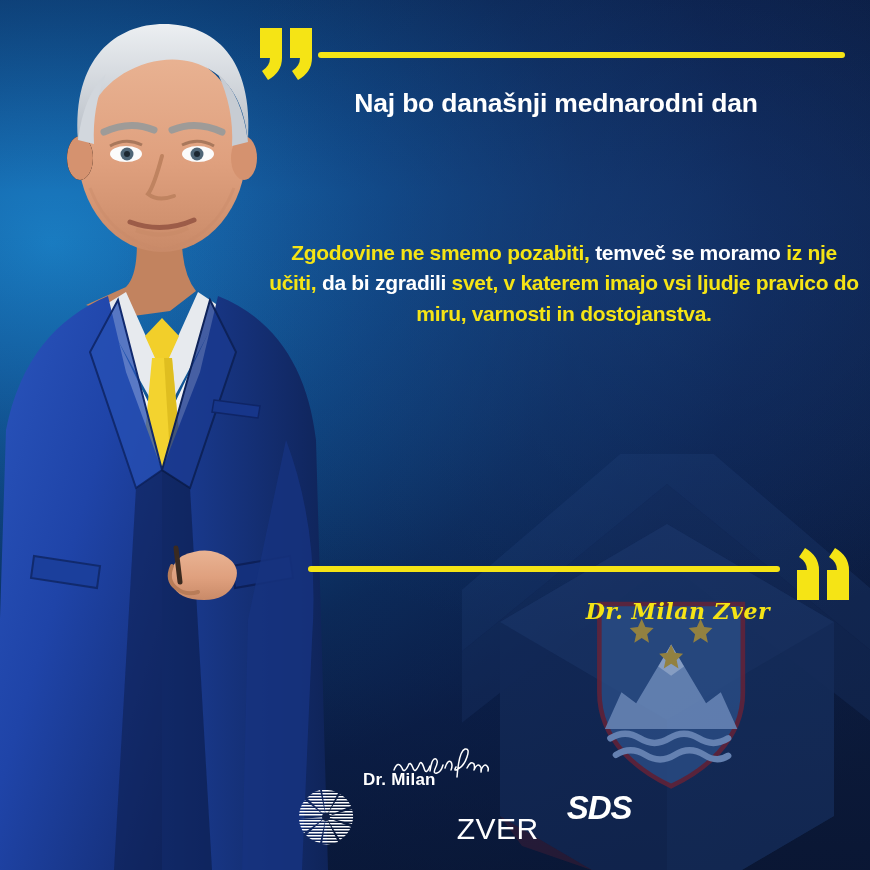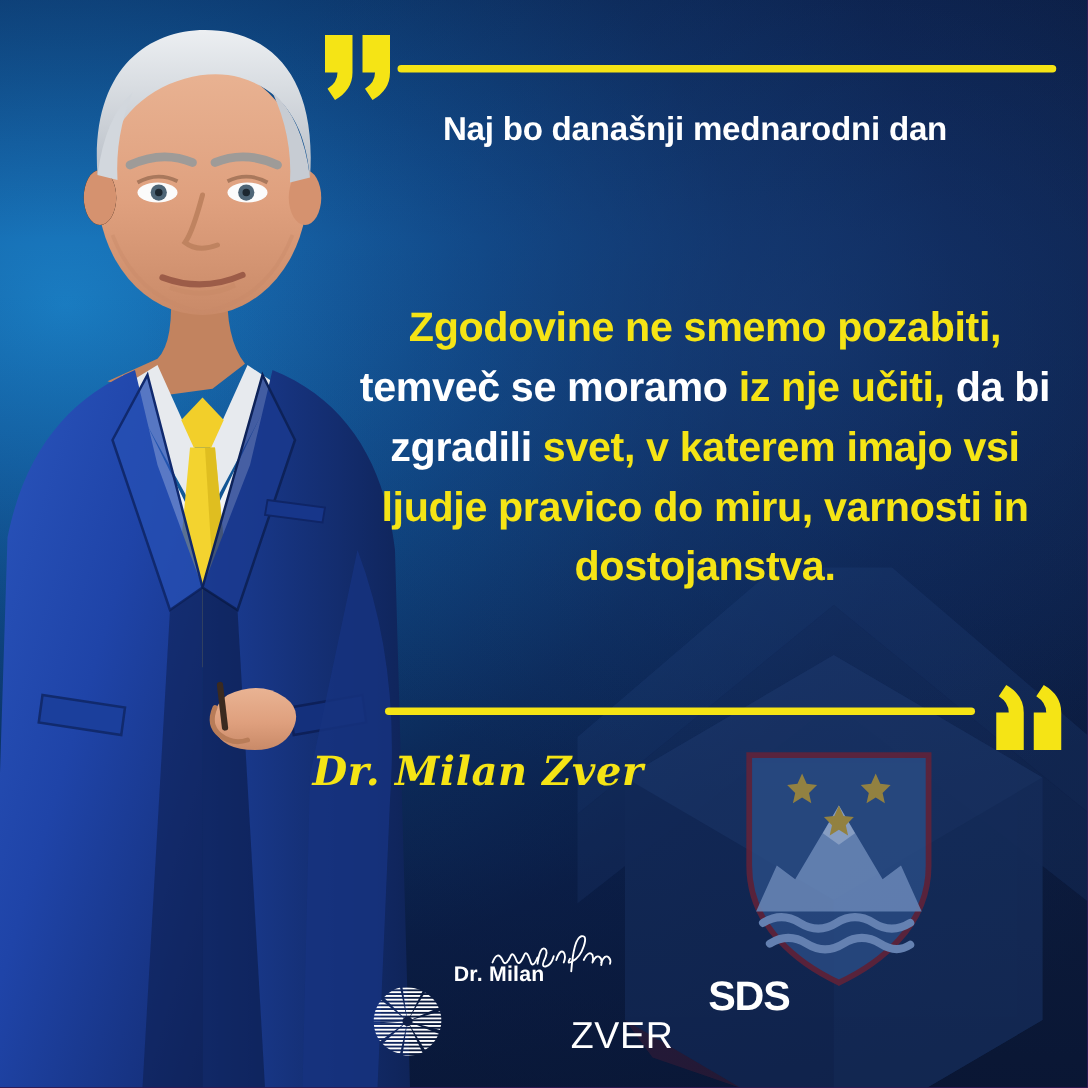--- a/index.html
+++ b/index.html
@@ -1,20 +1,20 @@
 <!DOCTYPE html>
 <html><head>
 <meta charset="utf-8">
 <style>
   html,body{margin:0;padding:0;background:#0c1c42;}
   *{box-sizing:border-box;}
   .canvas{
     position:relative;width:870px;height:870px;overflow:hidden;
     font-family:"Liberation Sans",sans-serif;
-    background:#701a75;
+    background:#7f1d1d;
   }
 
   
   .bg-base{position:absolute;inset:0;
     background:
       radial-gradient(120% 95% at 6% 28%, #1a7ec4 0%, #1566ab 16%, #0f4c8c 32%, #0d2f63 52%, #0c2250 68%, #0d1d40 100%);
   }
   .bg-vign{position:absolute;inset:0;
     background:
       radial-gradient(95% 70% at 72% 30%, rgba(26,64,124,.55) 0%, rgba(16,36,80,0) 62%),
@@ -36,40 +36,40 @@
   .quote-open{position:absolute;left:8px;top:28px;width:56px;height:52px;}
   .quote-close{position:absolute;left:545px;top:548px;width:56px;height:52px;}
   .rule-bot{position:absolute;left:58px;top:566px;width:472px;height:6px;border-radius:3px;}
   .qglyph{width:100%;height:100%;display:block;}
 
   .headline{position:absolute;left:0;top:86px;width:612px;text-align:center;
     font-weight:bold;font-size:26.5px;line-height:1.34;letter-spacing:-.2px;color:#ffffff;}
   .headline .hl{color:#f5e415;}
 
   .quote-body{position:absolute;left:18px;top:238px;width:592px;text-align:center;
-    font-weight:bold;font-size:33px;line-height:1.45;letter-spacing:-.3px;color:#f5e415;}
+    font-weight:bold;font-size:21px;line-height:1.45;letter-spacing:-.3px;color:#f5e415;}
   .quote-body .w{color:#ffffff;}
 
-  .signature{position:absolute;left:0;top:598px;width:520px;text-align:left;
+  .signature{position:absolute;left:0;top:598px;width:520px;text-align:right;
     font-family:"DejaVu Serif","Liberation Serif",serif;
-    font-style:italic;font-weight:bold;font-size:32px;letter-spacing:.5px;color:#f5e415;}
+    font-style:italic;font-weight:bold;font-size:22px;letter-spacing:.5px;color:#f5e415;}
 
   
   .logobar{position:absolute;left:295px;bottom:22px;display:flex;align-items:center;gap:28px;}
   .zverlogo{display:flex;align-items:flex-end;gap:6px;}
   .fanmark{width:62px;height:62px;}
   .fanmark svg{width:100%;height:100%;display:block;}
   .zvertext{position:relative;padding-bottom:2px;}
   .handsig{position:absolute;left:28px;top:-24px;width:110px;height:34px;}
   .handsig svg{width:100%;height:100%;display:block;}
   .zverline{display:flex;align-items:flex-start;gap:21px;color:#fff;white-space:nowrap;}
   .zver-small{font-size:17px;font-weight:bold;letter-spacing:.2px;}
   .zver-big{font-size:30px;font-weight:normal;letter-spacing:.5px;margin-top:42px;}
 
-  .sdslogo{display:flex;flex-direction:column;align-items:flex-start;width:84px;margin-bottom:2px;}
+  .sdslogo{display:flex;flex-direction:row;align-items:flex-end;width:84px;margin-bottom:2px;font-style:italic;}
   .sds-word{font-size:33px;font-weight:bold;line-height:.95;letter-spacing:-1px;color:#fff;text-align:center;}
   .sds-bar{height:17px;margin-top:5px;border-radius:1px;}
 </style>
 </head>
 <body>
 
 <div class="canvas">
 
   <div class="bg-base"></div>
   <div class="bg-vign"></div>

